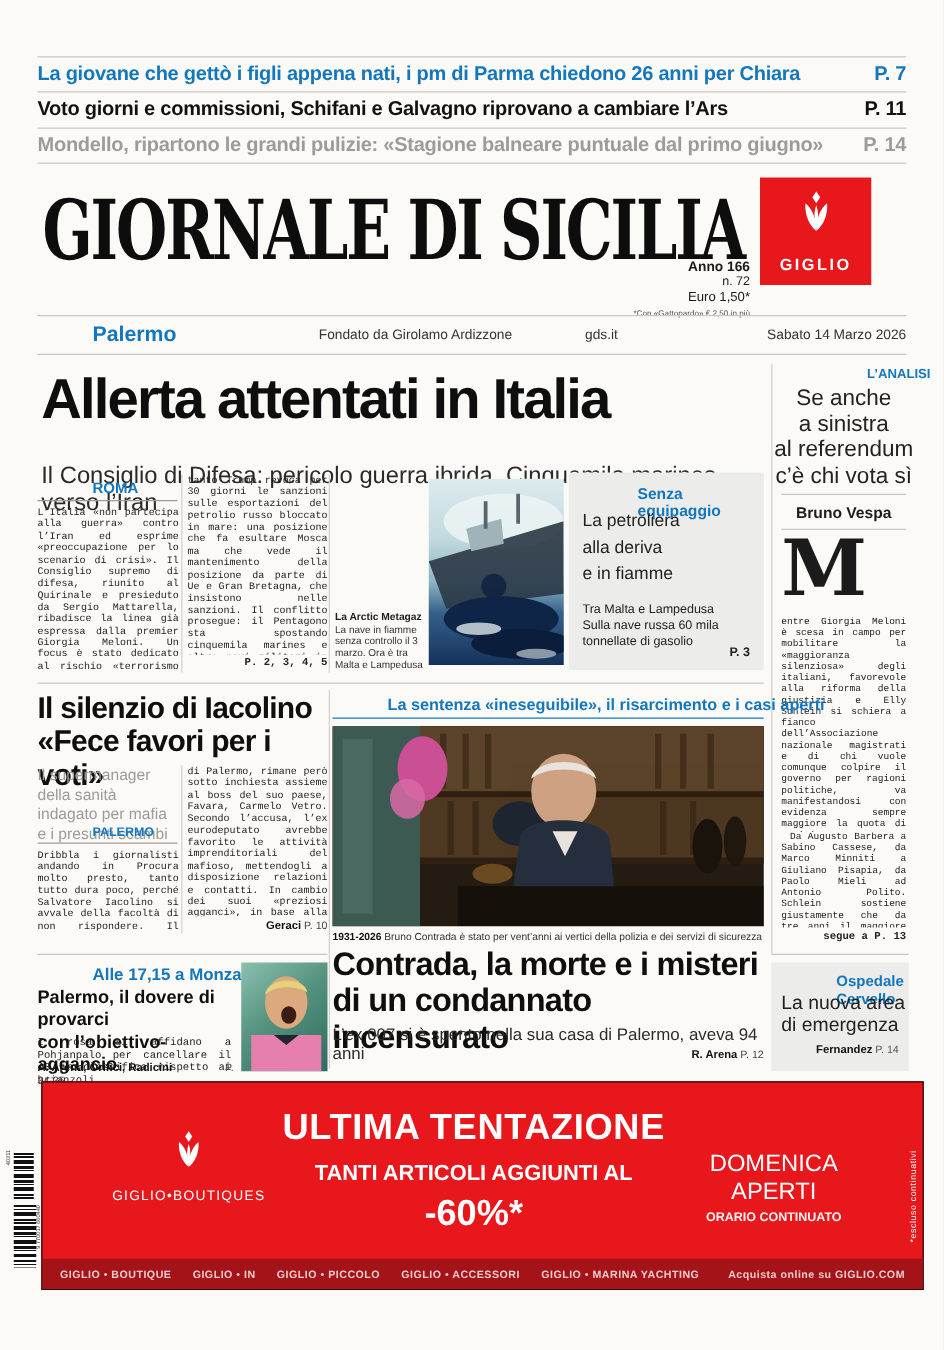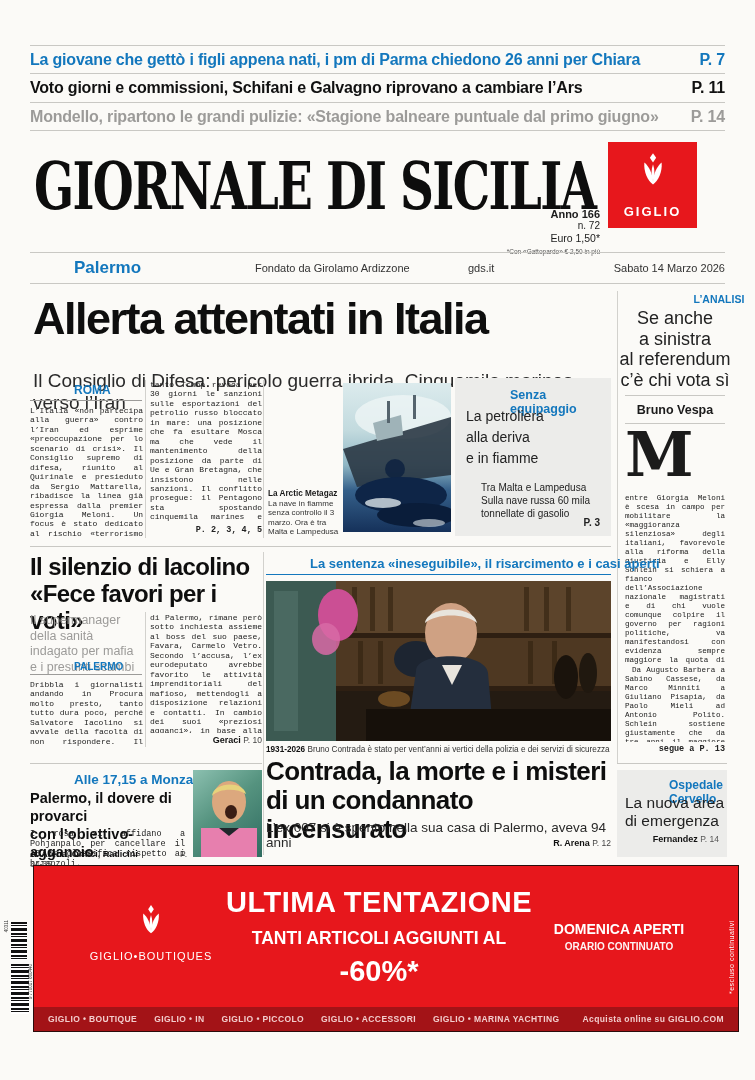--- a/index.html
+++ b/index.html
@@ -104,21 +104,21 @@
       <ellipse cx="40" cy="120" rx="18" ry="5" fill="#e9f1f3" opacity=".75"></ellipse>
       <ellipse cx="86" cy="140" rx="16" ry="4" fill="#dfe9ec" opacity=".6"></ellipse>
     </svg>
   </div>
 
   <div class="abs graybox" style="top:378px;left:455px;width:156px;height:158px;">
     <div class="abs kick" style="top:10px;left:11px;font-size:12.5px;">Senza equipaggio</div>
     <div class="abs pre" style="top:28px;left:11px;font-size:14px;line-height:21px;color:#222;">La petroliera
 alla deriva
 e in fiamme</div>
-    <div class="abs pre" style="top:103px;left:26px;font-size:10px;line-height:13px;color:#222;">Tra Malta e Lampedusa
+    <div class="abs pre" style="top:103px;left:11px;font-size:10px;line-height:13px;color:#222;">Tra Malta e Lampedusa
 Sulla nave russa 60 mila
 tonnellate di gasolio</div>
     <div class="abs pgref" style="bottom:8px;right:11px;font-size:10px;color:#222;">P. 3</div>
   </div>
 
   <div class="abs kick" style="top:293px;left:625px;width:100px;text-align:center;font-size:10.5px;">L’ANALISI</div>
   <div class="abs pre" style="top:308px;left:617px;width:116px;text-align:center;font-size:18px;line-height:20.5px;color:#222;">Se anche
 a sinistra
 al referendum
 c’è chi vota sì</div>
@@ -249,21 +249,21 @@
       <div style="font-size:11px;letter-spacing:1px;margin-top:4px;">GIGLIO•BOUTIQUES</div>
     </div>
 
     <div class="abs" style="top:20px;left:180px;width:330px;text-align:center;color:#fff;">
       <div style="font-size:29px;font-weight:bold;letter-spacing:.5px;">ULTIMA TENTAZIONE</div>
       <div style="font-size:17.5px;font-weight:bold;margin-top:9px;">TANTI ARTICOLI AGGIUNTI AL</div>
       <div style="font-size:29px;font-weight:bold;margin-top:6px;">-60%*</div>
     </div>
 
     <div class="abs" style="top:55px;left:505px;width:160px;text-align:center;color:#fff;">
-      <div style="font-size:14px;font-weight:bold;">DOMENICA APERTI</div>
+      <div style="font-size:19px;font-weight:normal;">DOMENICA APERTI</div>
       <div style="font-size:10px;font-weight:bold;margin-top:4px;opacity:.95;">ORARIO CONTINUATO</div>
     </div>
 
     <div class="abs" style="top:18px;right:3px;height:110px;color:#fff;font-size:7px;writing-mode:vertical-rl;transform:rotate(180deg);letter-spacing:.5px;">*escluso continuativi</div>
 
     <div class="abs" style="left:0;right:0;bottom:0;height:24px;background:#a31317;display:flex;align-items:center;
          padding:0 14px;color:#f3cdcd;font-size:8.5px;font-weight:bold;letter-spacing:.4px;">
       <span style="margin-right:17px;">GIGLIO • BOUTIQUE</span>
       <span style="margin-right:17px;">GIGLIO • IN</span>
       <span style="margin-right:17px;">GIGLIO • PICCOLO</span>

